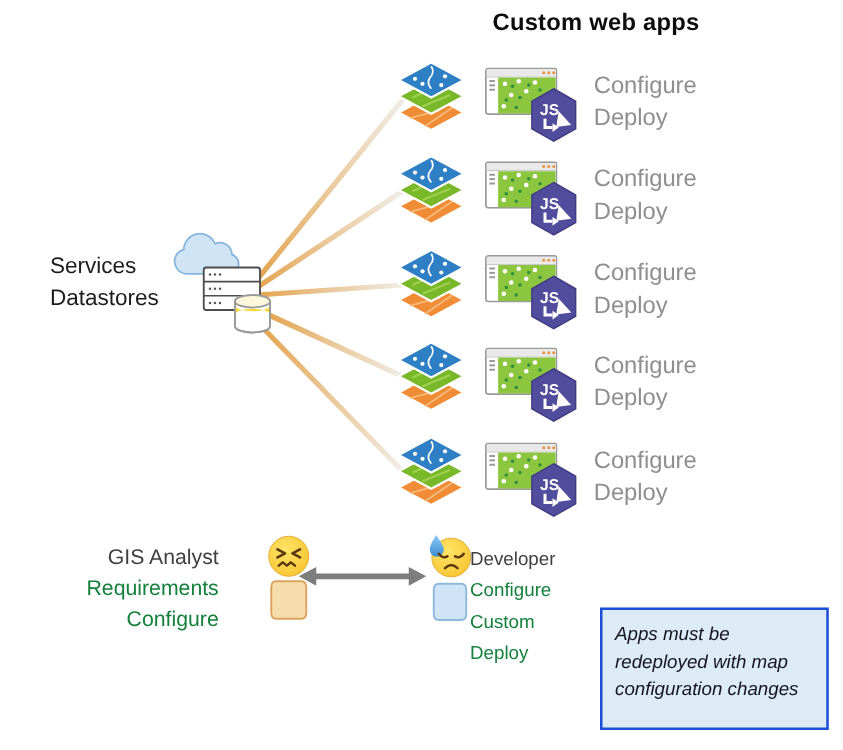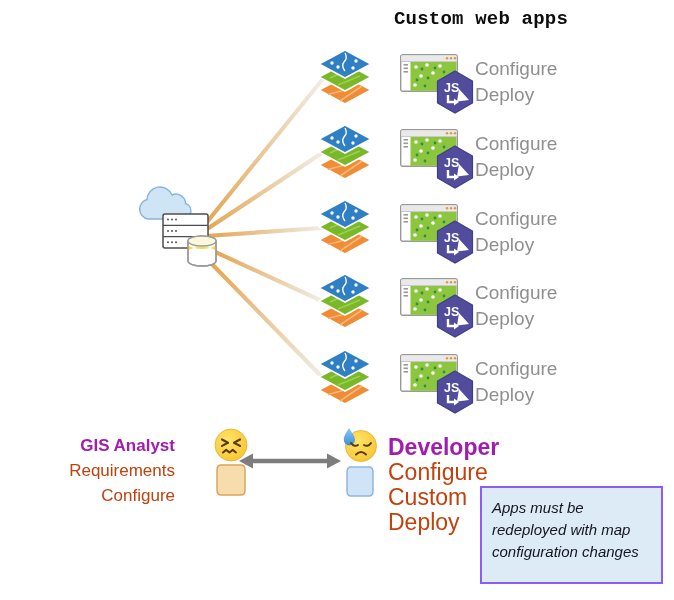--- a/index.html
+++ b/index.html
@@ -4,53 +4,53 @@
 <style>
   html,body{margin:0;padding:0;background:#fff;}
   .canvas{
     position:relative;width:674px;height:600px;background:#fff;overflow:hidden;
     font-family:"Liberation Sans", sans-serif;
   }
   svg{display:block;}
   .connectors{position:absolute;left:0;top:0;z-index:1;}
   .page-title{
     position:absolute;left:394px;top:8px;margin:0;z-index:5;
-    font-size:19px;font-weight:700;color:#0d0d0d;letter-spacing:.2px;font-family:Liberation Mono, monospace;
+    font-size:19px;font-weight:700;color:#0d0d0d;letter-spacing:.2px;
   }
   .source-label{
     position:absolute;left:40px;top:199px;z-index:5;
     font-size:18px;line-height:26px;color:#1c1c1c;
   }
   .source-label span{display:block;}
   .source-cluster{position:absolute;left:135px;top:186px;z-index:4;}
   .app-row{position:absolute;left:318px;width:350px;height:62px;z-index:4;}
   .layers-wrap{position:absolute;left:0;top:0;}
-  .appicon{position:absolute;left:70px;top:0;width:80px;height:62px;margin-left:12px;}
+  .appicon{position:absolute;left:70px;top:0;width:80px;height:62px;}
   .appicon .browser{position:absolute;left:0;top:4px;}
   .appicon .jshex{position:absolute;left:36px;top:20px;}
   .row-actions{
     position:absolute;left:157px;top:6px;
     font-size:19px;line-height:26px;color:#8f8f8f;
   }
   .row-actions span{display:block;}
   .analyst-text{
     position:absolute;left:28px;top:433px;width:147px;text-align:right;z-index:5;
     font-size:17px;line-height:25px;
   }
   .dev-text{
-    position:absolute;left:388px;top:435px;z-index:5;
-    font-size:23px;line-height:25px;
-  }
-  .person-name{color:#a21caf;font-weight:700;display:block;}
-  .person-task{color:#c2410c;display:block;}
+    position:absolute;left:376px;top:435px;z-index:5;
+    font-size:15px;line-height:25px;
+  }
+  .person-name{color:#404040;font-weight:400;display:block;}
+  .person-task{color:#15803d;display:block;}
   .figure{position:absolute;z-index:5;}
   .hand-arrow{position:absolute;left:238px;top:448px;z-index:3;}
   .note-box{
     position:absolute;left:480px;top:486px;width:159px;min-height:76px;z-index:6;
-    background:#dcebf5;border:2px solid #8b5cf6;padding:9px 10px;
+    background:#dcebf5;border:2px solid #1d4ed8;padding:9px 10px;
     font-size:15px;line-height:22px;font-style:italic;color:#15151f;
   }
 </style>
 </head>
 <body>
 
 <div class="canvas">
 
   <svg class="connectors" width="674" height="600" viewBox="0 0 674 600">
     <defs>
@@ -77,20 +77,24 @@
     </defs>
     <line x1="203" y1="227" x2="322" y2="80" stroke="url(#g1)" stroke-width="4.2" stroke-linecap="round"></line>
     <line x1="204" y1="231" x2="322" y2="153" stroke="url(#g2)" stroke-width="4.2" stroke-linecap="round"></line>
     <line x1="206" y1="236" x2="322" y2="228" stroke="url(#g3)" stroke-width="4.2" stroke-linecap="round"></line>
     <line x1="213" y1="251" x2="322" y2="301" stroke="url(#g4)" stroke-width="4.2" stroke-linecap="round"></line>
     <line x1="208" y1="260" x2="322" y2="377" stroke="url(#g5)" stroke-width="4.2" stroke-linecap="round"></line>
   </svg>
 
   <h1 class="page-title">Custom web apps</h1>
 
+  <div class="source-label">
+    <span>Services</span>
+    <span>Datastores</span>
+  </div>
 
   <svg class="source-cluster" width="95" height="88" viewBox="0 0 95 88">
     <g>
       <path d="M13,33 a10,10 0 0 1 -1,-19.5 a13,13 0 0 1 25,-4.5 a9.5,9.5 0 0 1 13.5,8.5 a8,8 0 0 1 -1.5,15.5 Z" fill="#cfe4f5" stroke="#85b5dc" stroke-width="1.4" stroke-linejoin="round"></path>
     </g>
     <g>
       <rect x="28" y="28" width="45" height="34" rx="2" fill="#ffffff" stroke="#4d4d4d" stroke-width="1.5"></rect>
       <line x1="28" y1="39.3" x2="73" y2="39.3" stroke="#4d4d4d" stroke-width="1.3"></line>
       <line x1="28" y1="50.6" x2="73" y2="50.6" stroke="#4d4d4d" stroke-width="1.3"></line>
       <g fill="#555">

